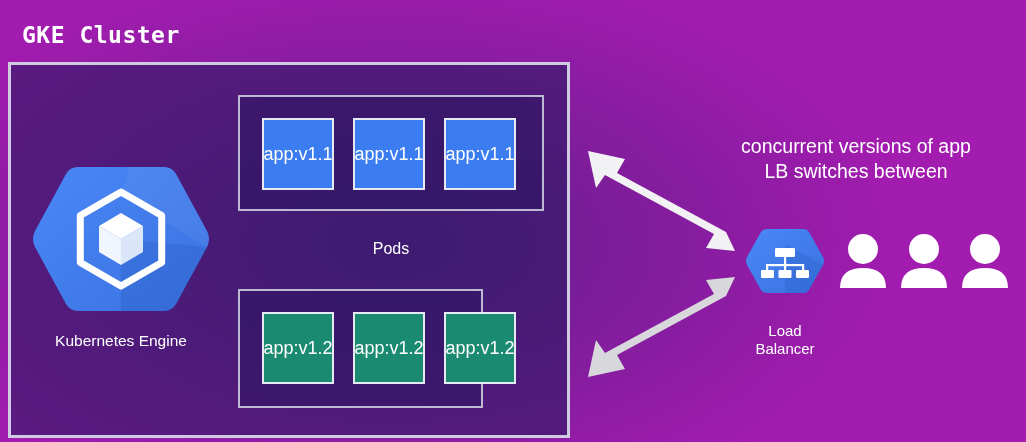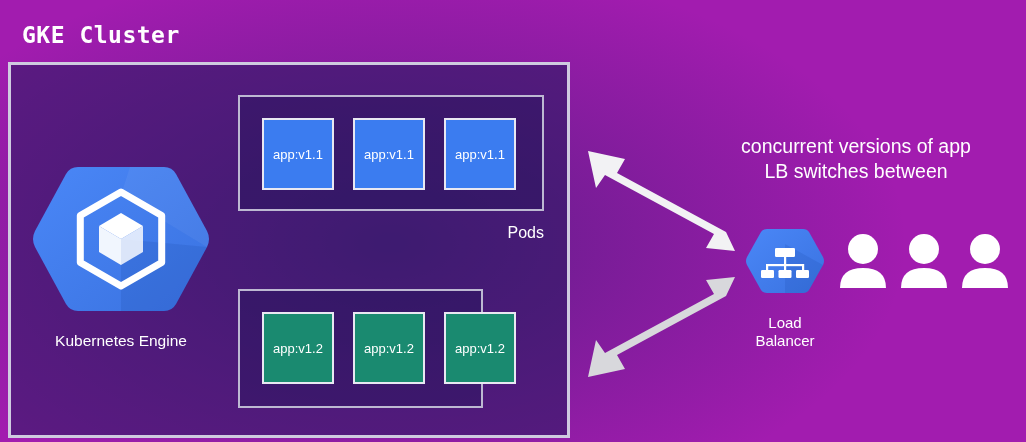--- a/index.html
+++ b/index.html
@@ -80,35 +80,35 @@
     position: absolute;
     top: 21px;
     width: 72px;
     height: 72px;
     border: 2px solid #e8e8f2;
     box-sizing: border-box;
     display: flex;
     align-items: center;
     justify-content: center;
     color: #ffffff;
-    font-size: 13px;
+    font-size: 18px;
     line-height: 1;
   }
   .pod.blue  { background: #3b7cf0; }
   .pod.green { background: #1a8a70; }
   .pod.p1 { left: 22px; }
   .pod.p2 { left: 113px; }
   .pod.p3 { left: 204px; }
 
   #pods-label {
     position: absolute;
     left: 238px;
-    top: 224px;
+    top: 240px;
     width: 306px;
-    text-align: right;
+    text-align: center;
     font-size: 16px;
     color: #ffffff;
   }
 
   
   #lb-caption {
     position: absolute;
     left: 686px;
     top: 134px;
     width: 340px;
@@ -119,21 +119,21 @@
   }
 
   #lb-node {
     position: absolute;
     left: 744px;
     top: 224px;
     width: 82px;
     text-align: center;
   }
   #lb-label {
-    margin-top: 12px;
+    margin-top: 20px;
     font-size: 15px;
     line-height: 1.18;
     color: #ffffff;
   }
 
   #users {
     position: absolute;
     left: 838px;
     top: 232px;
     width: 172px;

